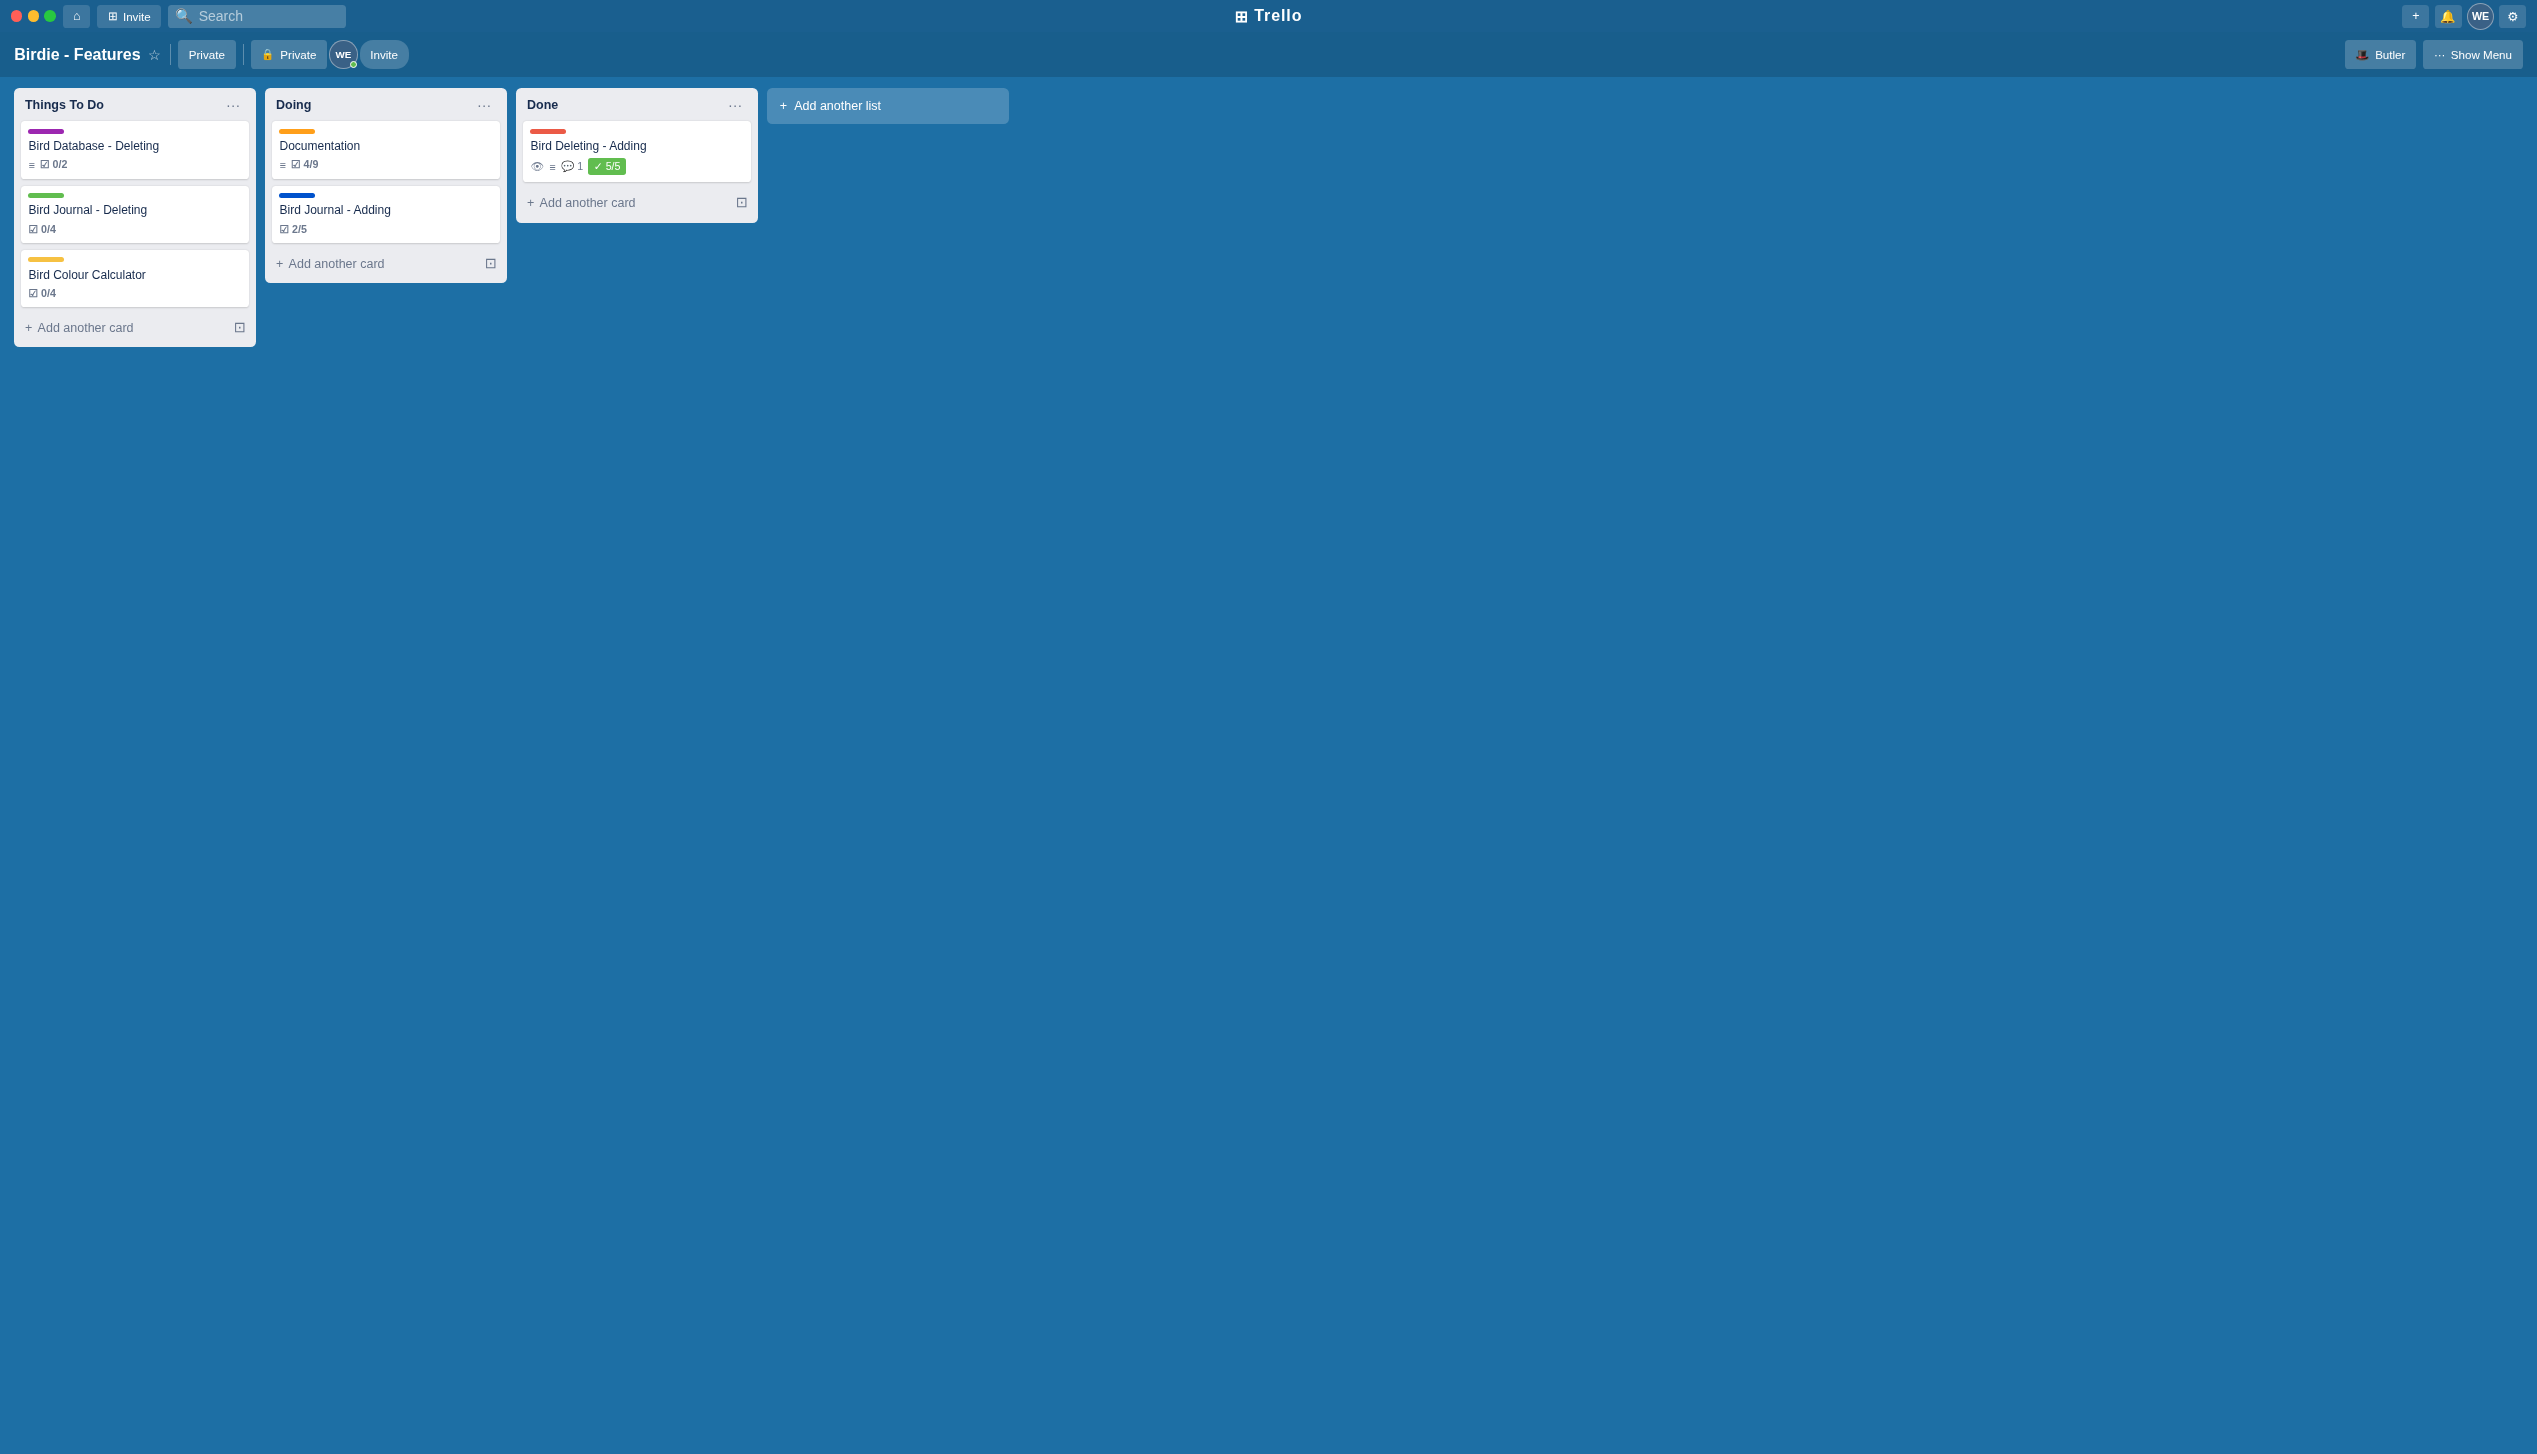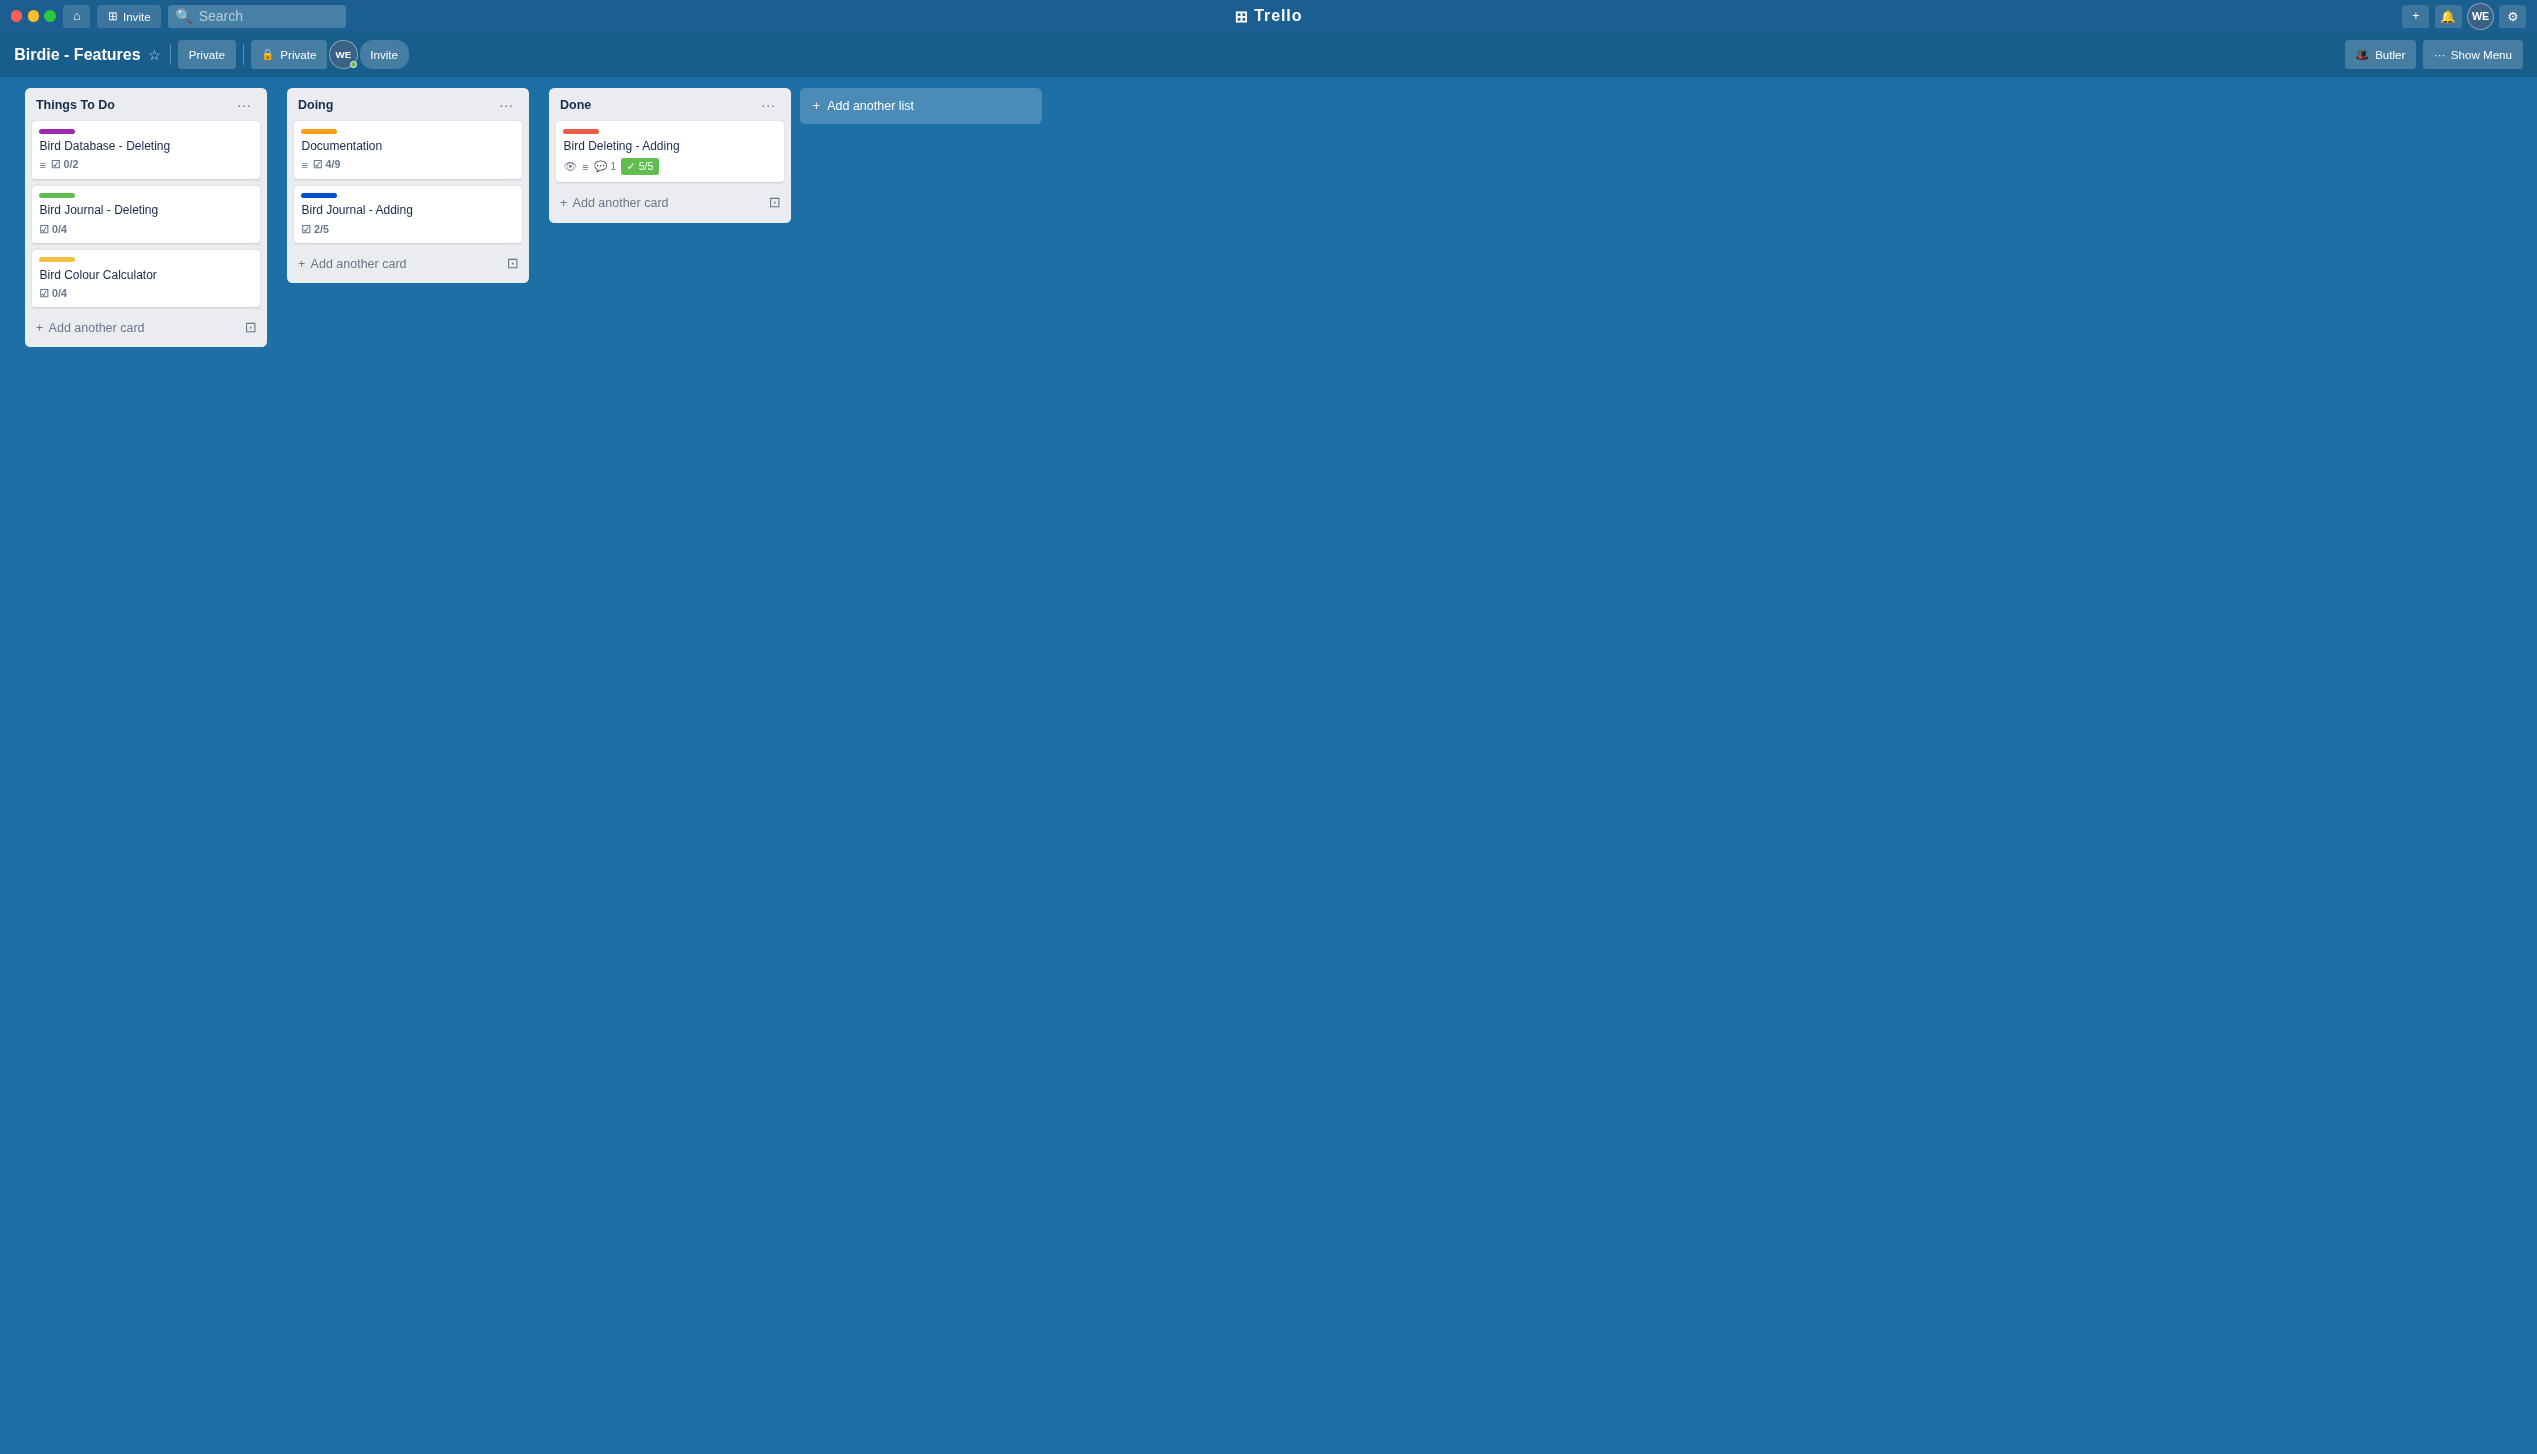--- a/index.html
+++ b/index.html
@@ -152,21 +152,20 @@
     
     .list {
       background: #ebecf0;
       border-radius: 5.3px;
       width: 242px;
       min-width: 242px;
       padding: 7.1px;
       max-height: calc(100vh - 89px);
       display: flex;
       flex-direction: column;
-      margin-left: 11px;
     }
     .list-header {
       display: flex;
       align-items: center;
       justify-content: space-between;
       margin-bottom: 7.1px;
       padding: 0 3.6px;
     }
     .list-title {
       font-size: 12.5px; font-weight: 700; color: #172b4d;

